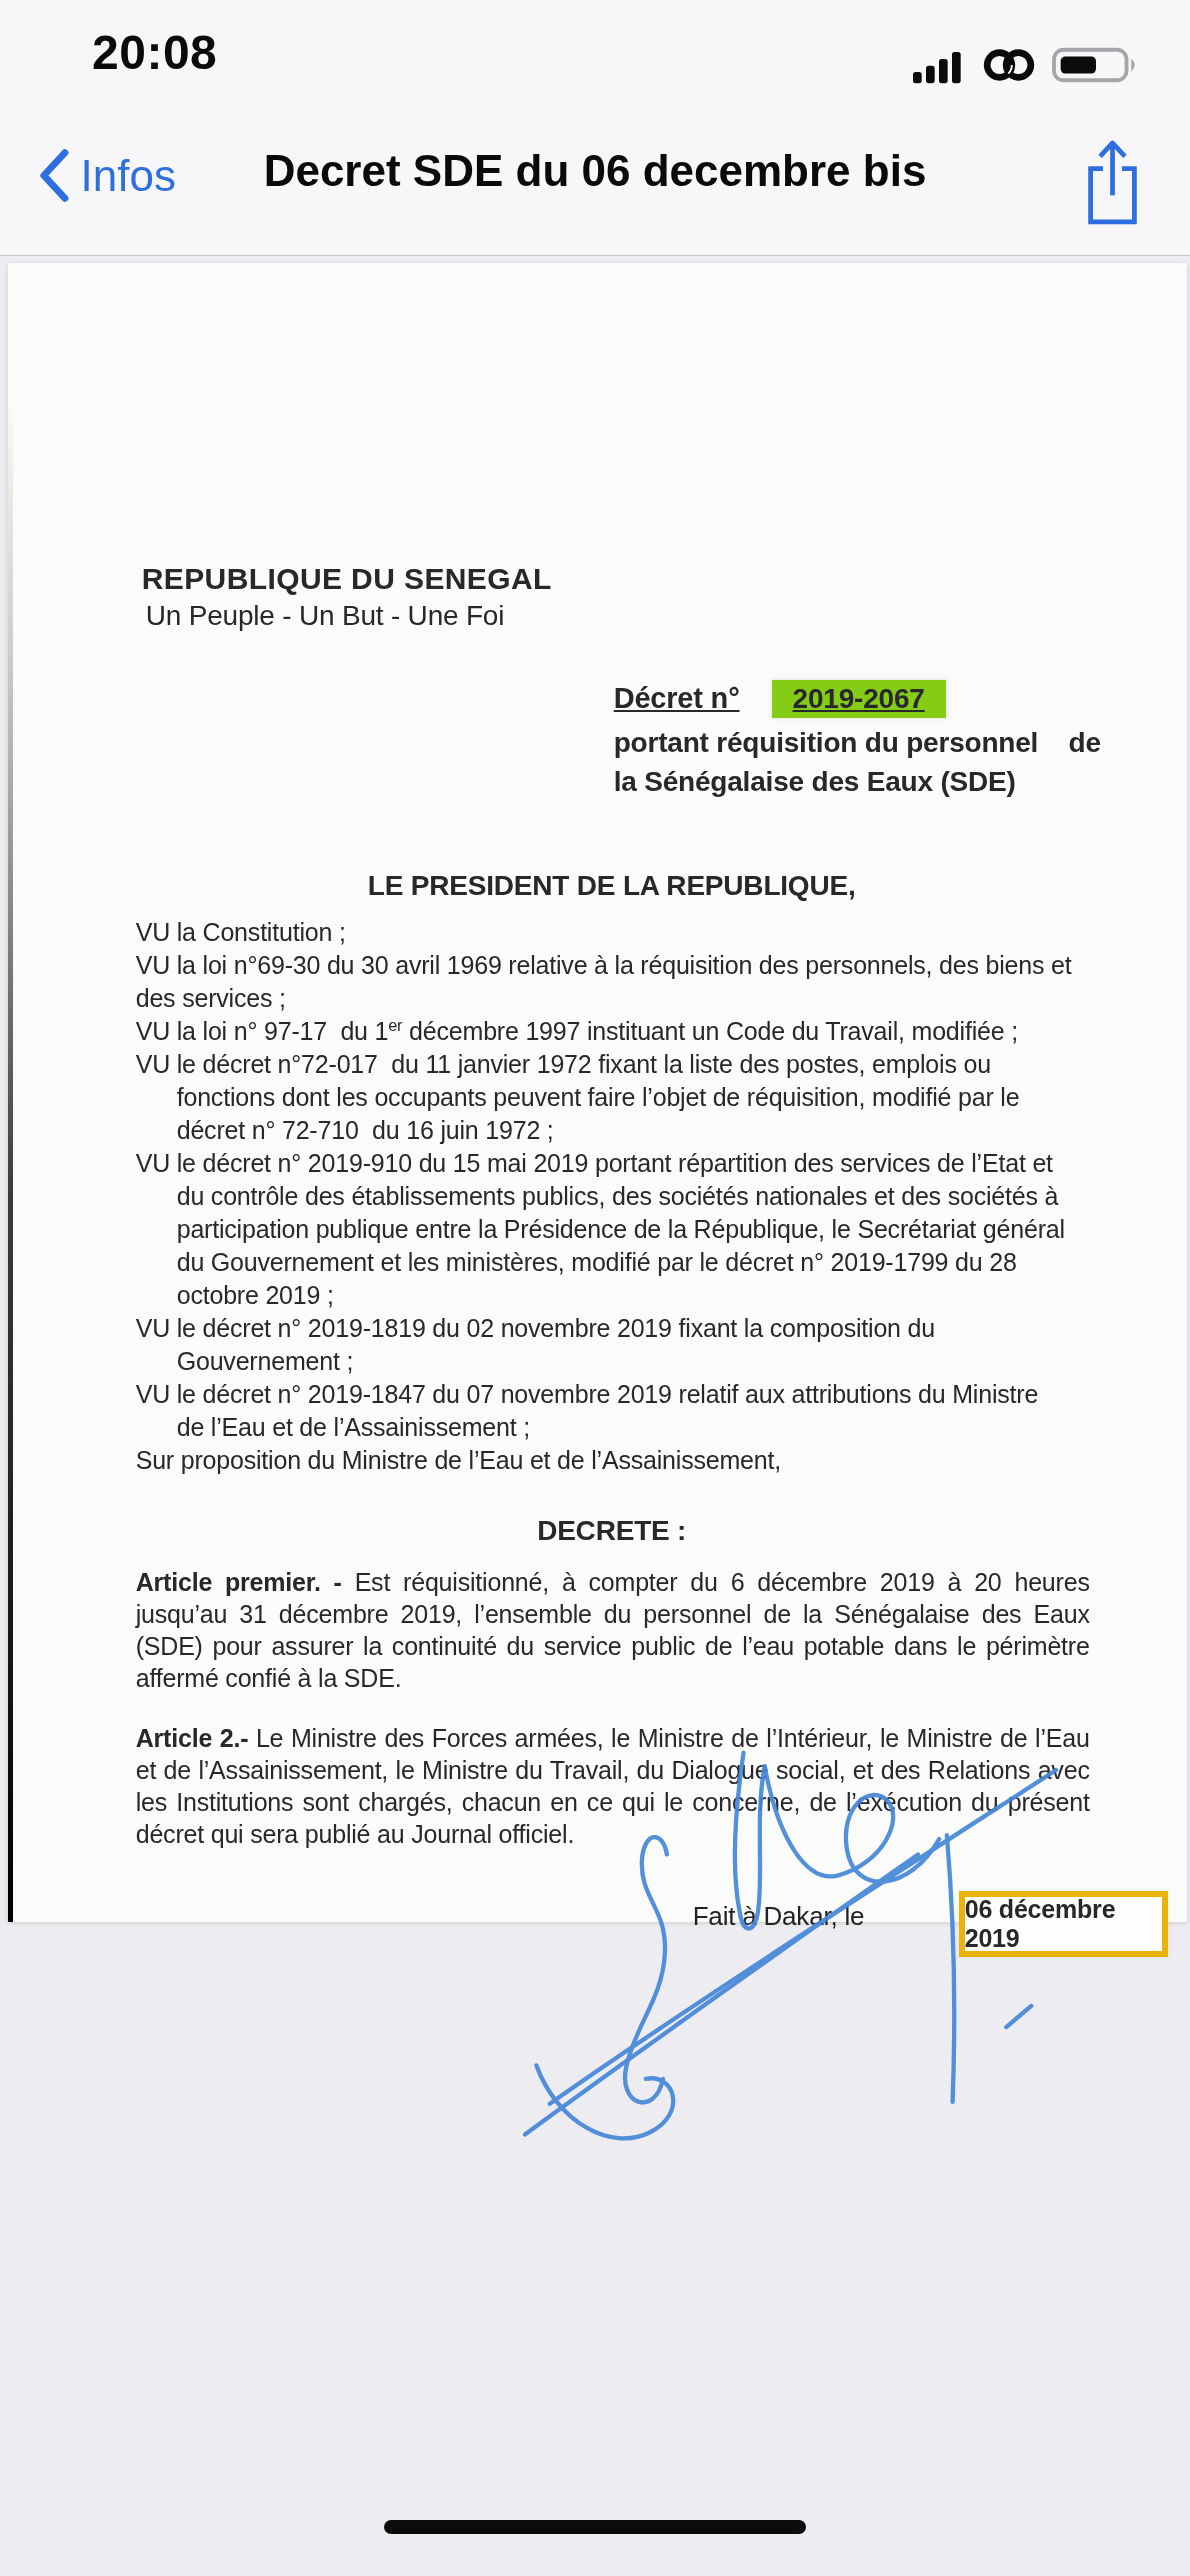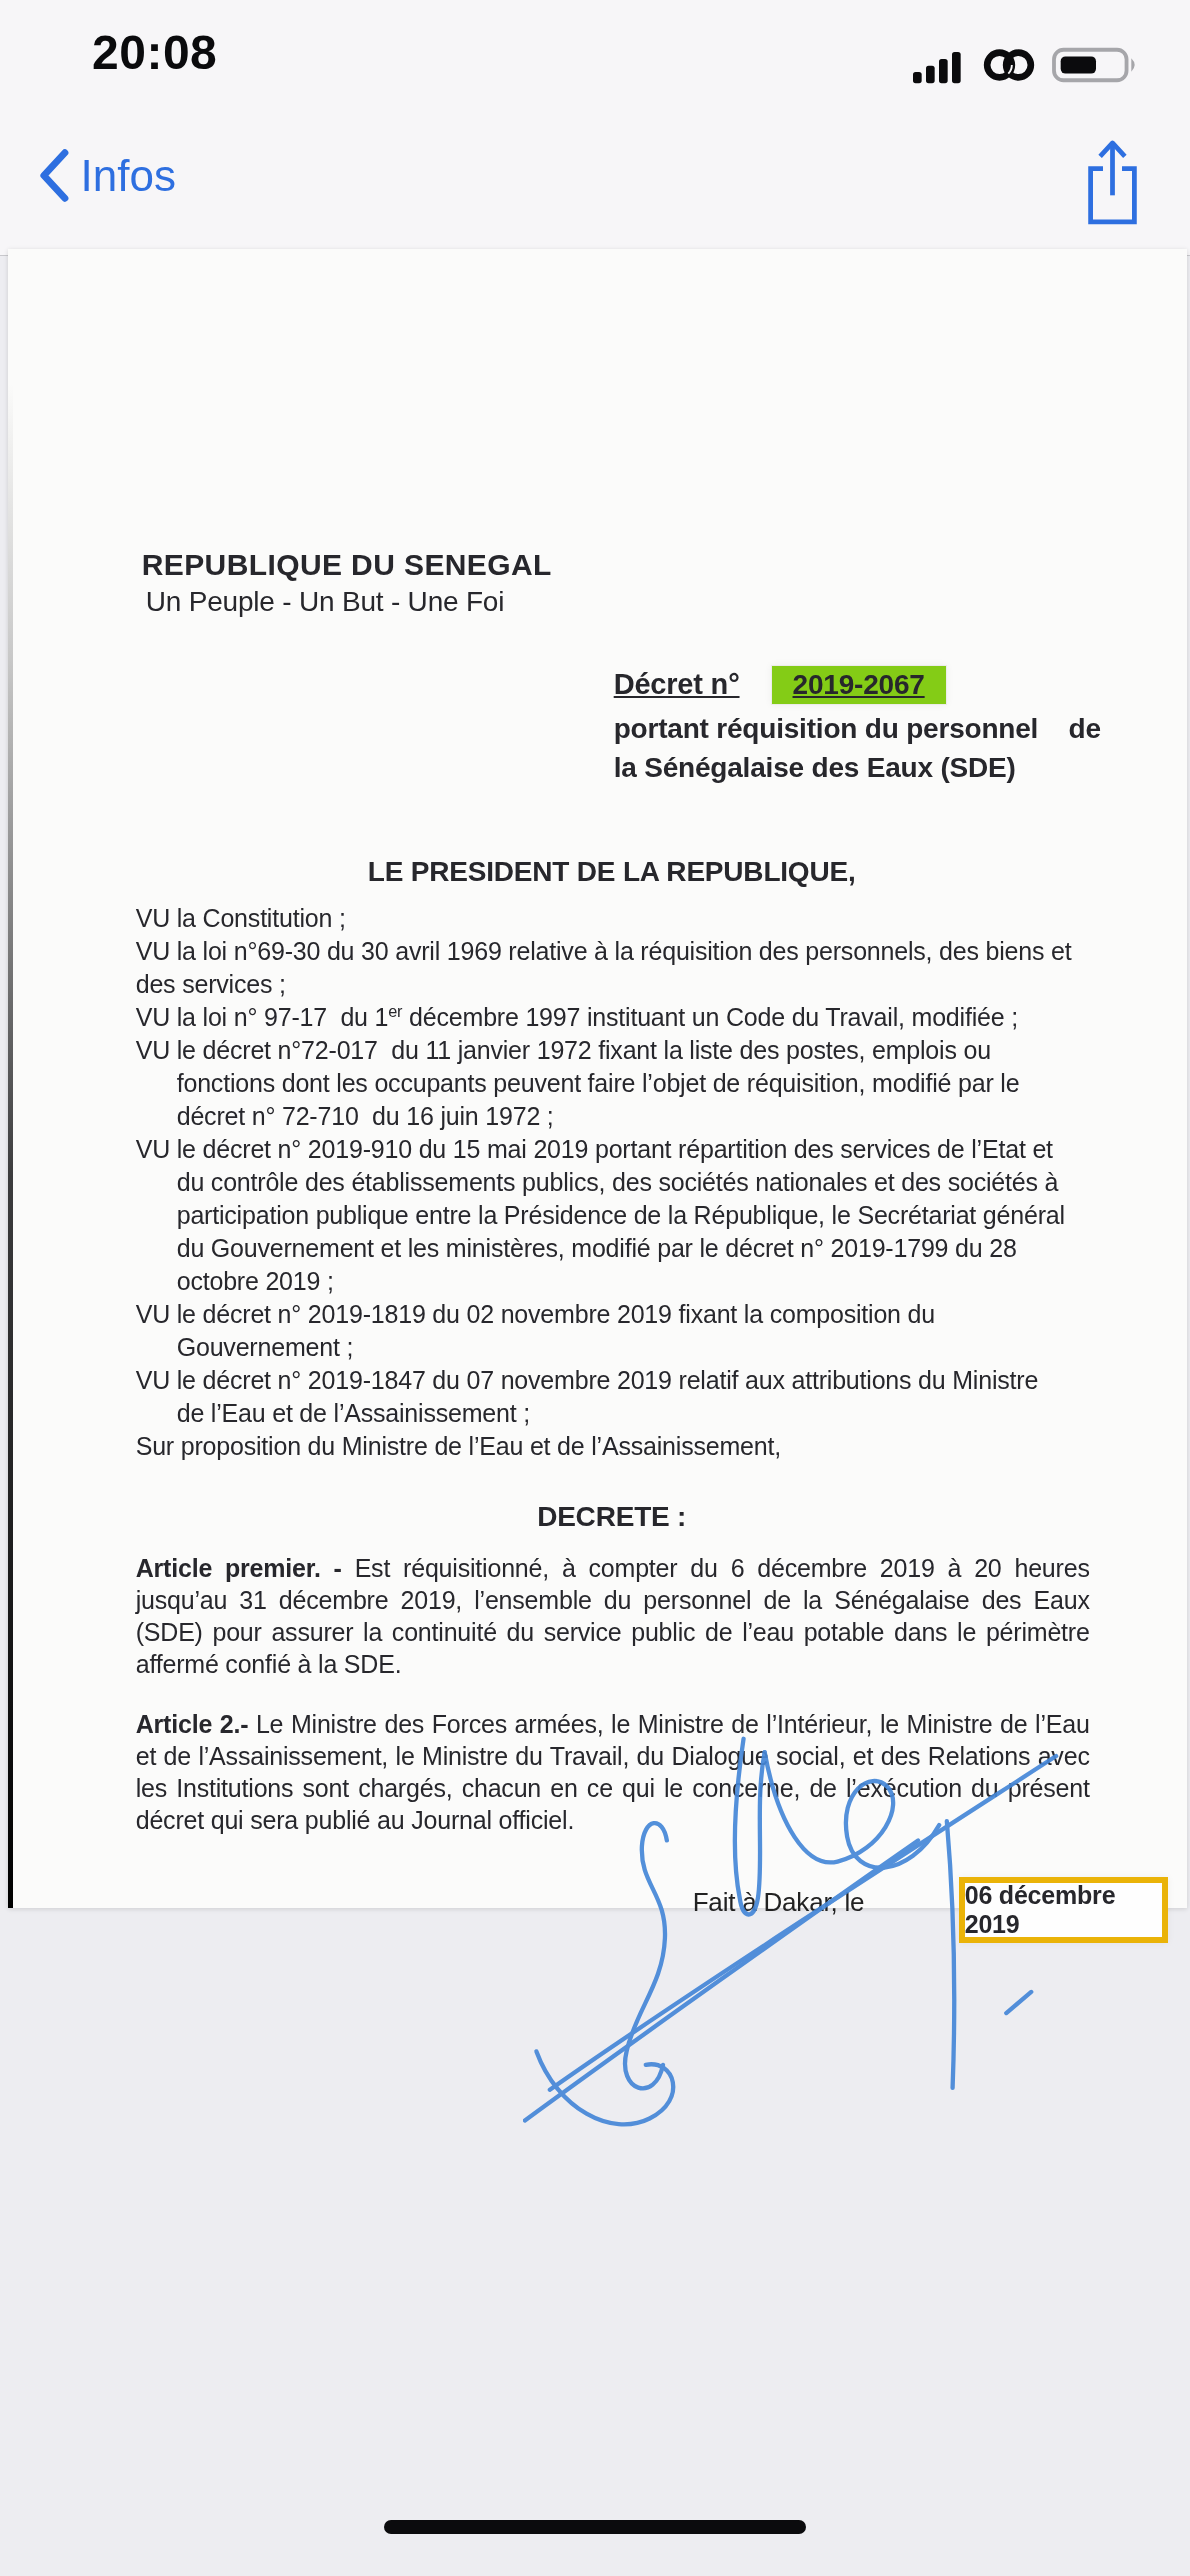--- a/index.html
+++ b/index.html
@@ -9,21 +9,21 @@
   .topbar{position:absolute;left:0;top:0;width:1190px;height:255px;background:#f7f6f8;
           border-bottom:1.9px solid #c8c8cc;}
   .time{position:absolute;left:92px;top:25px;font-size:48px;font-weight:700;color:#0b0b0d;letter-spacing:0.5px;}
   .status-icons{position:absolute;right:50px;top:44px;display:flex;align-items:center;gap:15.3px;}
   .nav-back{position:absolute;left:36px;top:146px;display:flex;align-items:center;gap:9.6px;cursor:pointer;}
   .nav-back-label{font-size:44px;color:#2e6fe0;}
   .nav-title{position:absolute;left:0;top:146px;width:1190px;text-align:center;
              font-size:44px;font-weight:700;color:#0a0a0a;}
   .share-btn{position:absolute;right:48px;top:136px;width:59px;height:92px;cursor:pointer;}
   
-  .doc-scroll{position:absolute;left:0;top:243px;width:1100px;height:1672px;}
+  .doc-scroll{position:absolute;left:0;top:257px;width:1100px;height:1672px;}
   .page{position:absolute;left:7.7px;top:5.8px;width:1179px;height:1659px;background:#fbfbfa;
         box-shadow:0 1px 4.8px rgba(0,0,0,.14);color:#27272c;}
   .scan-edge{position:absolute;left:0;top:134px;bottom:0;width:5.8px;
         background:linear-gradient(to bottom,rgba(20,20,22,0) 0%,rgba(20,20,22,.22) 18%,rgba(12,12,14,.8) 52%,#000 100%);}
   .doc{position:absolute;font-size:25px;letter-spacing:-0.2px;color:#27272c;}
   .b{font-weight:700;}
   .country{left:134px;top:299px;font-size:30px;font-weight:700;letter-spacing:0.4px;}
   .motto{left:138px;top:337px;font-size:28px;}
   .decree-block{left:606px;top:412px;width:556px;}
   .decree-row{display:flex;align-items:center;gap:31px;height:48px;text-decoration:underline;}
@@ -75,20 +75,21 @@
       </svg>
     </div>
 
     <div class="nav-back">
       <svg width="35" height="59" viewBox="0 0 40 62">
         <path d="M33 5 L9 31 L33 57" fill="none" stroke="#2e6fe0" stroke-width="8" stroke-linecap="round" stroke-linejoin="round"></path>
       </svg>
       <span class="nav-back-label">Infos</span>
     </div>
 
+    <div class="nav-title">Decret SDE du 06 decembre bis</div>
 
     <div class="share-btn">
       <svg width="59" height="92" viewBox="0 0 62 96">
         <path d="M21 34 H8 V90 H54 V34 H41" fill="none" stroke="#2e6fe0" stroke-width="5"></path>
         <path d="M31 62 V8" fill="none" stroke="#2e6fe0" stroke-width="5"></path>
         <path d="M18 21 L31 7 L44 21" fill="none" stroke="#2e6fe0" stroke-width="5" stroke-linejoin="round"></path>
       </svg>
     </div>
   </div>
 

